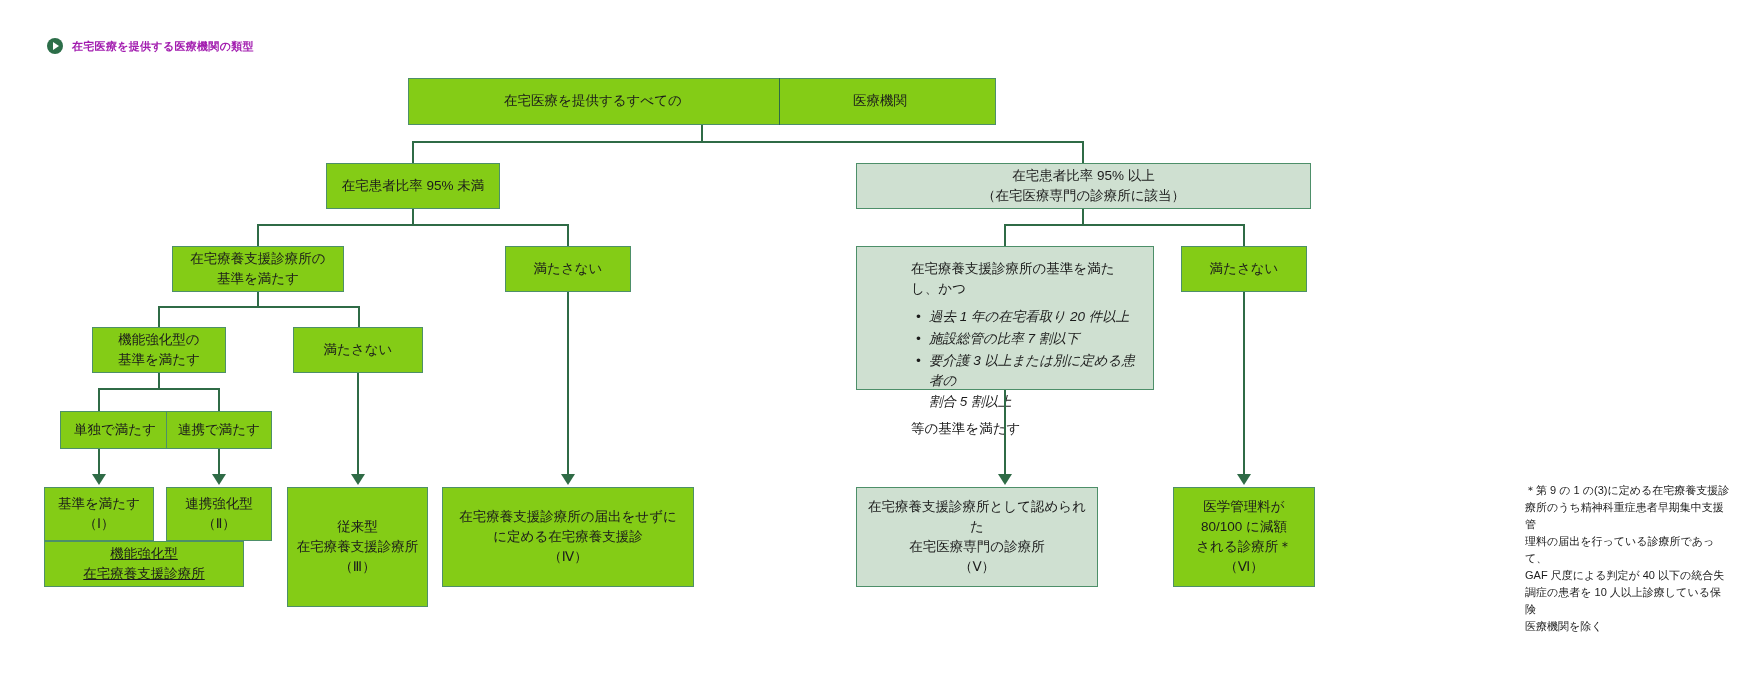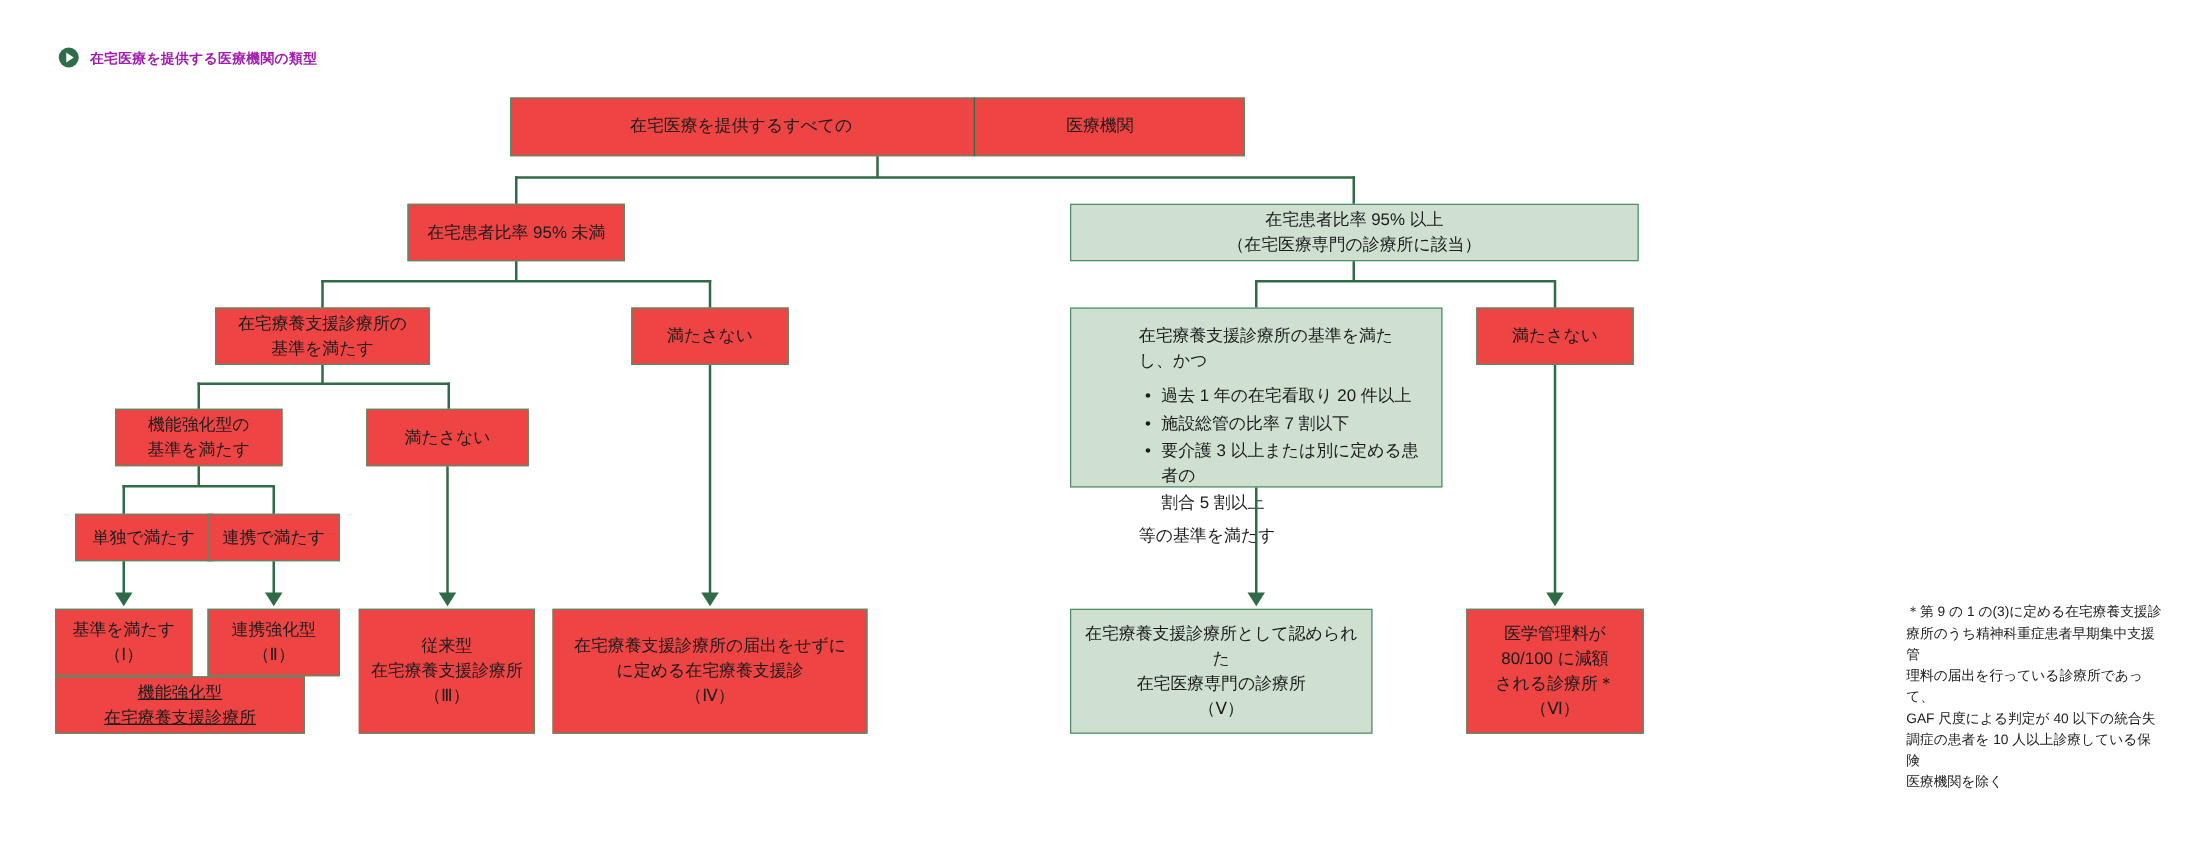--- a/index.html
+++ b/index.html
@@ -60,38 +60,39 @@
     border: 1px solid #4d8f69;
     display: flex;
     align-items: center;
     justify-content: center;
     text-align: center;
     font-size: 13.5px;
     line-height: 1.5;
     color: #1b1b1b;
     padding: 4px 6px;
   }
-  .light { background: #ef4444; }
+  .light { background: #84cc16; }
   .mid   { background: #cfe0d1; }
 
   .box .inner { width: 100%; white-space: pre-line; }
 
   
   .box.listbox {
     align-items: flex-start;
     justify-content: flex-start;
     text-align: left;
     padding: 12px 14px;
   }
   .box.listbox .inner { white-space: normal; margin-left: 40px; }
   .listbox .lead { margin: 0 0 7px 0; }
   .listbox ul {
     margin: 0 0 7px 0;
     padding-left: 18px;
     list-style: none;
+    font-style: italic;
   }
   .listbox li {
     position: relative;
     margin: 0 0 2px 0;
     line-height: 1.5;
   }
   .listbox li::before {
     content: "•";
     position: absolute;
     left: -13px;
@@ -196,21 +197,21 @@
   <div class="box light" style="left:166px; top:487px; width:106px; height:54px;">
     <span class="inner">連携強化型
 （Ⅱ）</span>
   </div>
 
   <div class="box light" style="left:44px; top:541px; width:200px; height:46px;text-decoration:underline;">
     <span class="inner">機能強化型
 在宅療養支援診療所</span>
   </div>
 
-  <div class="box light" style="left:287px; top:487px; width:141px; height:100px;">
+  <div class="box light" style="left:287px; top:487px; width:141px; height:120px;">
     <span class="inner">従来型
 在宅療養支援診療所
 （Ⅲ）</span>
   </div>
 
   <div class="box light" style="left:442px; top:487px; width:252px; height:100px;">
     <span class="inner">在宅療養支援診療所の届出をせずに
 に定める在宅療養支援診
 （Ⅳ）</span>
   </div>

